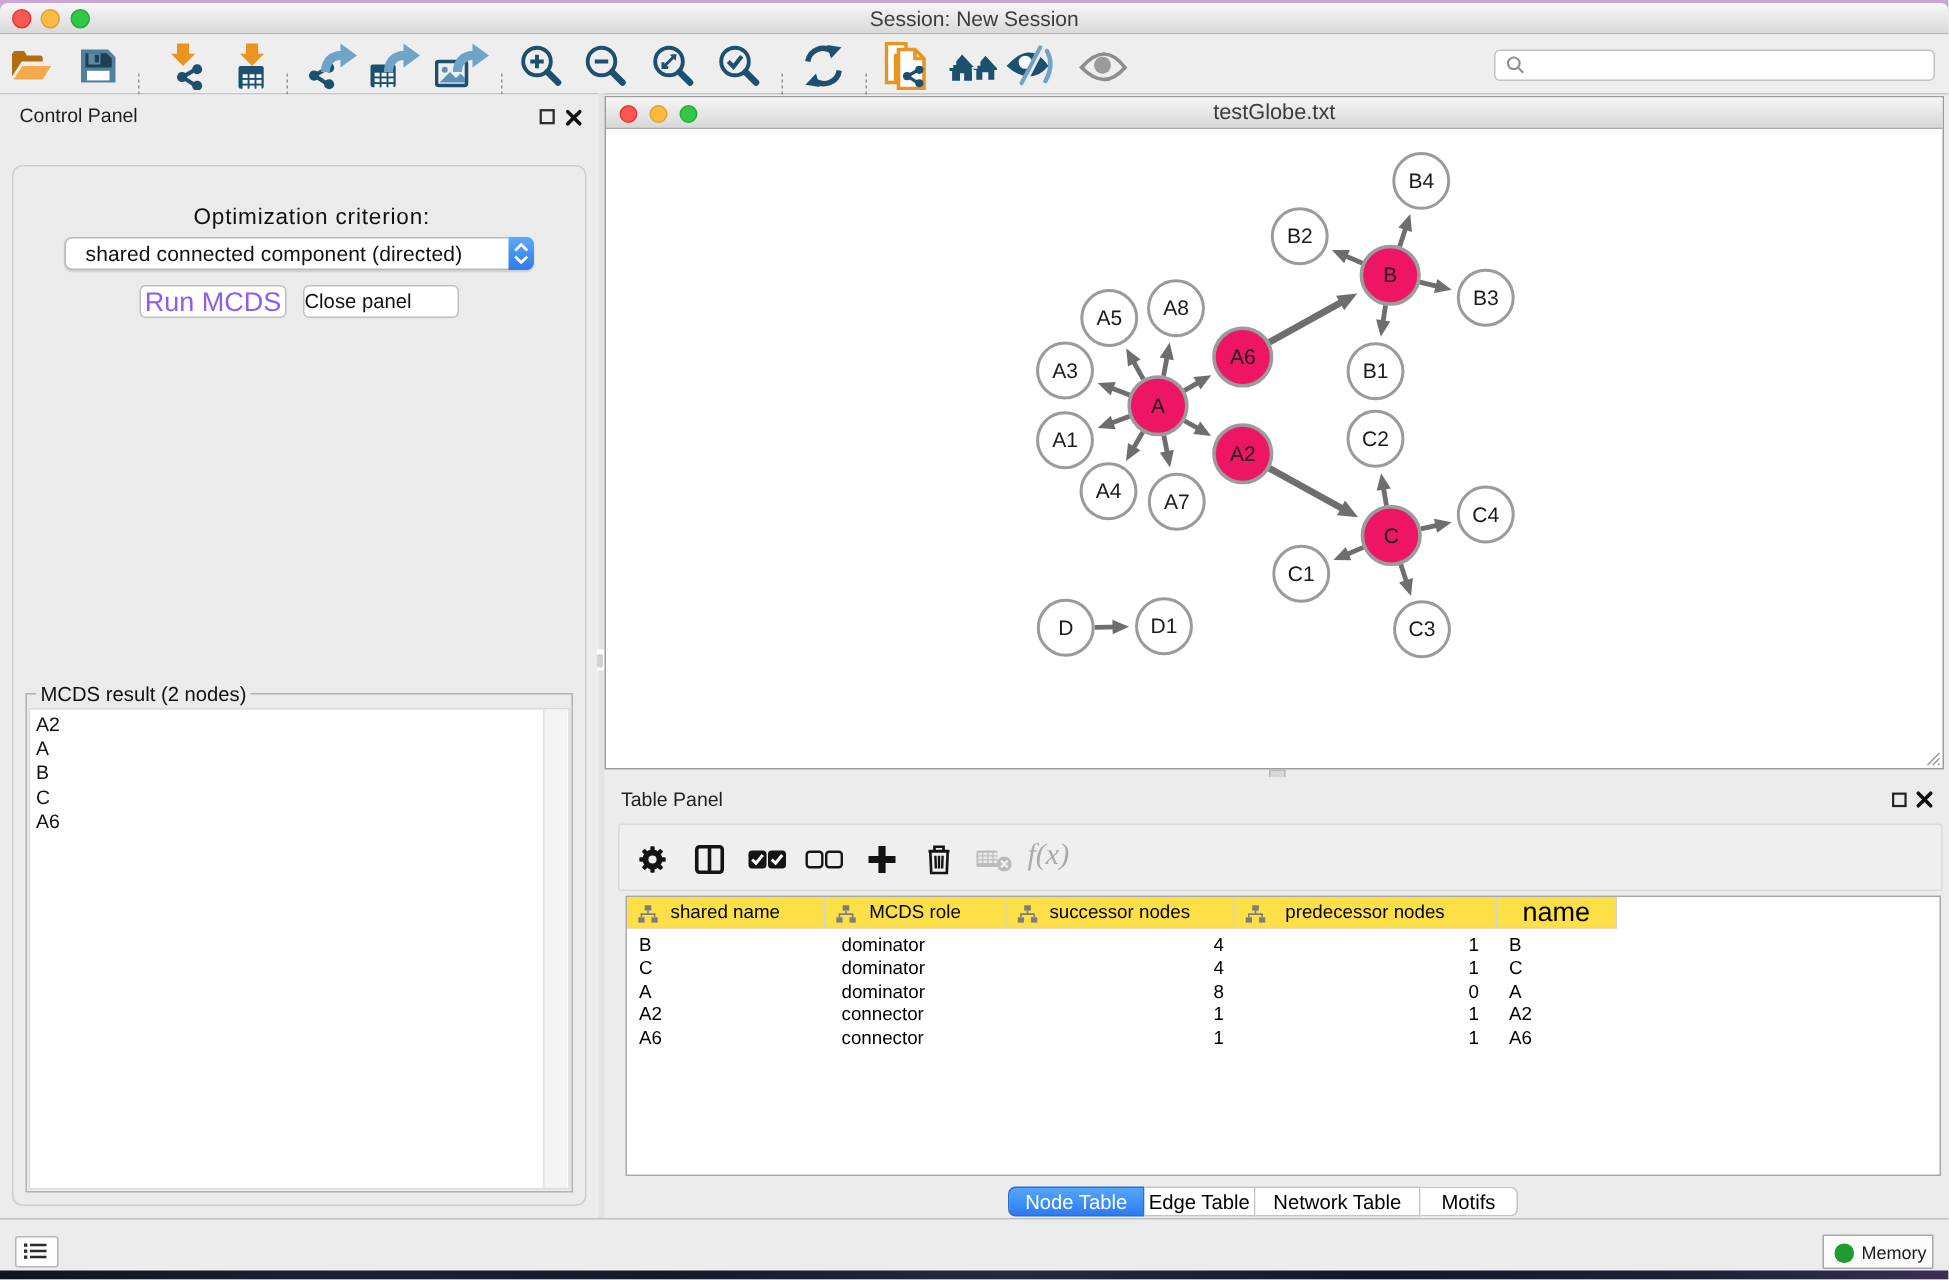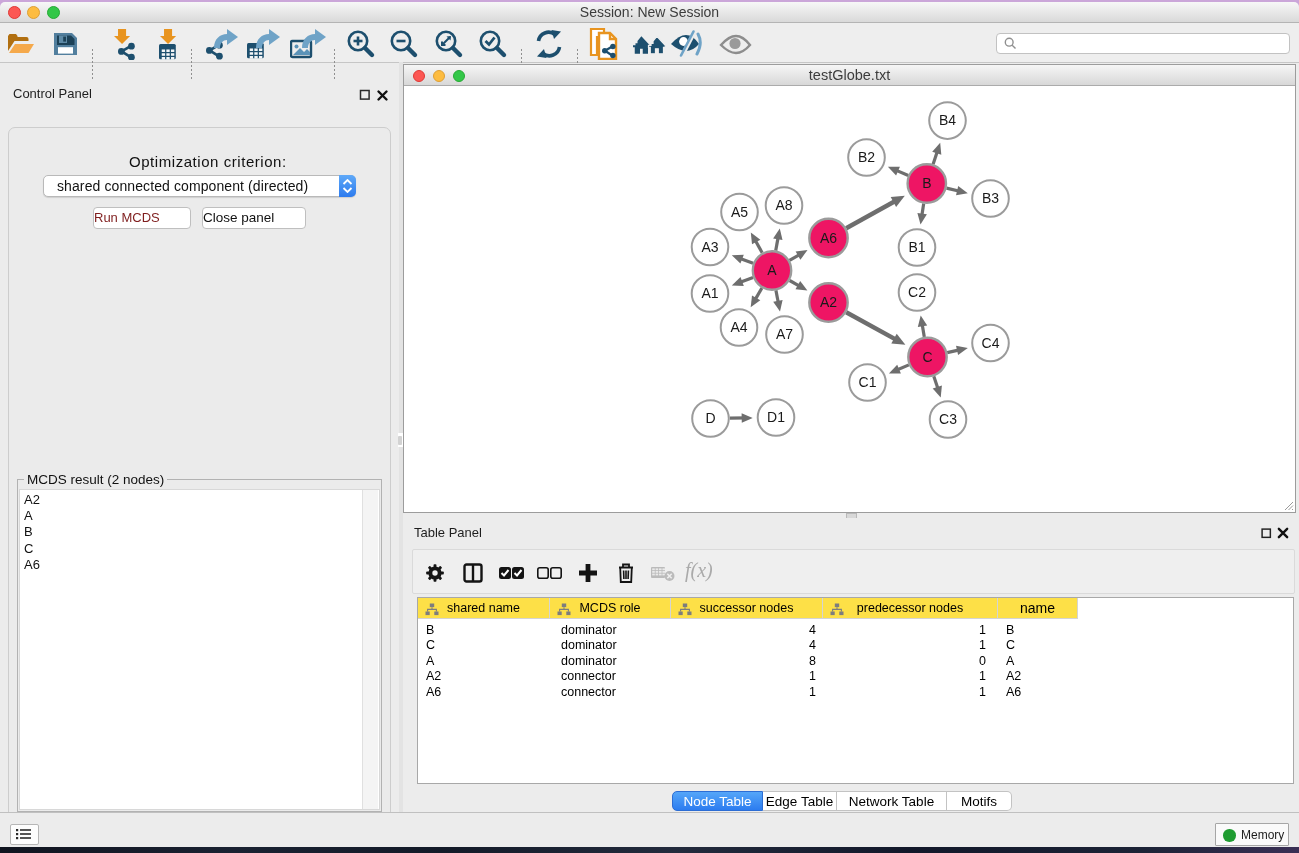--- a/index.html
+++ b/index.html
@@ -162,21 +162,21 @@
         <circle cx="16" cy="11.5" r="5.6" fill="#9a9a9a"></circle>
       </svg></div>
   <div class="abs" style="left:996px;top:10px;width:292px;height:19px;background:#fff;border:1px solid #c2c2c2;border-radius:4px">
     <svg width="13" height="13" viewBox="0 0 13 13" style="position:absolute;left:7px;top:3px">
       <circle cx="5.2" cy="5.2" r="3.9" fill="none" stroke="#8f8f8f" stroke-width="1.4"></circle>
       <line x1="8.2" y1="8.2" x2="11.5" y2="11.5" stroke="#8f8f8f" stroke-width="1.4"></line>
       </svg>
   </div>
 </div>
 
-<div class="abs" style="left:0;top:80px;width:400px;height:749px;background:#ececec">
+<div class="abs" style="left:0;top:63px;width:400px;height:749px;background:#ececec">
   <div class="abs" style="left:13px;top:6px;font-size:13px;color:#1e1e1e">Control Panel</div>
   <svg width="12" height="12" viewBox="0 0 12 12" style="position:absolute;left:359px;top:9px">
     <rect x="1.5" y="1.5" width="8.6" height="8.6" fill="none" stroke="#2a2a2a" stroke-width="1.5"></rect>
     </svg>
   <svg width="13" height="13" viewBox="0 0 13 13" style="position:absolute;left:376px;top:8.5px">
     <path d="M2.5,2.5 L10.5,10.5 M10.5,2.5 L2.5,10.5" stroke="#111" stroke-width="2.4" stroke-linecap="round"></path>
     </svg>
 
   <div class="abs" style="left:8px;top:47px;width:381px;height:692px;background:#ebebeb;border:1px solid #cdcdcd;border-radius:7px"></div>
 
@@ -186,21 +186,21 @@
   <div class="abs" style="left:43px;top:95px;width:311px;height:20px;background:#fff;border:1px solid #b9b9b9;border-radius:5px;box-shadow:0 1px 1px rgba(0,0,0,0.12)">
     <div class="abs" style="left:13px;top:0;font-size:14px;letter-spacing:0.1px;line-height:20px;color:#111">shared connected component (directed)</div>
     <div class="abs" style="right:-1px;top:-1px;width:17px;height:22px;background:linear-gradient(#5fa9f8,#2d7bee);border-radius:0 5px 5px 0">
       <svg width="11" height="14" viewBox="0 0 11 14" style="position:absolute;left:3px;top:4px">
         <path d="M1.5,5 L5.5,1 L9.5,5" fill="none" stroke="#fff" stroke-width="1.8"></path>
         <path d="M1.5,9 L5.5,13 L9.5,9" fill="none" stroke="#fff" stroke-width="1.8"></path>
         </svg>
     </div>
   </div>
 
-  <div class="abs" style="left:93px;top:127px;width:96px;height:20px;background:#fff;border:1px solid #bfbfbf;border-radius:4px;line-height:20px;font-size:13px;color:#7f1d1d">Run MCDS</div>
+  <div class="abs" style="left:93px;top:127px;width:96px;height:20px;background:#fff;border:1px solid #bfbfbf;border-radius:4px;text-align:center;line-height:20px;font-size:18px;color:#8b5cf6">Run MCDS</div>
   <div class="abs" style="left:202px;top:127px;width:102px;height:20px;background:#fff;border:1px solid #bfbfbf;border-radius:4px;line-height:20px;font-size:13.5px;color:#111">Close panel</div>
 
   <div class="abs" style="left:17px;top:399px;width:363px;height:331px;border:1px solid #b2b2b2"></div>
   <div class="abs" style="left:24px;top:392px;background:#ebebeb;padding:0 3px;font-size:13.5px;color:#111">MCDS result (2 nodes)</div>
   <div class="abs" style="left:19px;top:409px;width:359px;height:319px;background:#fff;border:1px solid #d8d8d8">
     <div class="abs" style="left:4px;top:2px;font-size:13px;color:#111;line-height:16.2px">
         <div style="height:16.2px">A2</div>
         <div style="height:16.2px">A</div>
         <div style="height:16.2px">B</div>
         <div style="height:16.2px">C</div>
@@ -421,21 +421,21 @@
         <div style="position:absolute;left:405px;top:0;width:174px;height:20px;border-right:1px solid #d4d4d4;text-align:center;line-height:21px;font-size:12.5px"><span style="position:absolute;left:7px;top:4px"><svg width="14" height="13" viewBox="0 0 14 13">
               <g fill="#7d7d7d">
                 <rect x="4.8" y="0.5" width="4.4" height="3.6"></rect>
                 <rect x="0.5" y="8.5" width="4.2" height="3.6"></rect>
                 <rect x="9.3" y="8.5" width="4.2" height="3.6"></rect>
               </g>
               <g stroke="#7d7d7d" stroke-width="1.1" fill="none">
                 <path d="M7,4.2 L7,6.4 M2.6,8.4 L2.6,6.4 L11.4,6.4 L11.4,8.4"></path>
               </g>
             </svg></span>predecessor nodes</div>
-        <div style="position:absolute;left:580px;top:0;width:79px;height:20px;border-right:1px solid #d4d4d4;text-align:center;line-height:21px;font-size:14px">name</div>
+        <div style="position:absolute;left:580px;top:0;width:79px;height:20px;border-right:1px solid #d4d4d4;text-align:center;line-height:21px;font-size:18px">name</div>
       </div>
     <div class="abs" style="left:0;top:21px;width:100%;height:160px">
         <div style="position:absolute;left:0;top:3.5px;width:100%;height:15.9px;font-size:12.5px">
           <span style="position:absolute;left:8px">B</span>
           <span style="position:absolute;left:143px">dominator</span>
           <span style="position:absolute;left:253px;width:145px;text-align:right">4</span>
           <span style="position:absolute;left:410px;width:158px;text-align:right">1</span>
           <span style="position:absolute;left:588px">B</span>
         </div>
         <div style="position:absolute;left:0;top:19.0px;width:100%;height:15.9px;font-size:12.5px">

